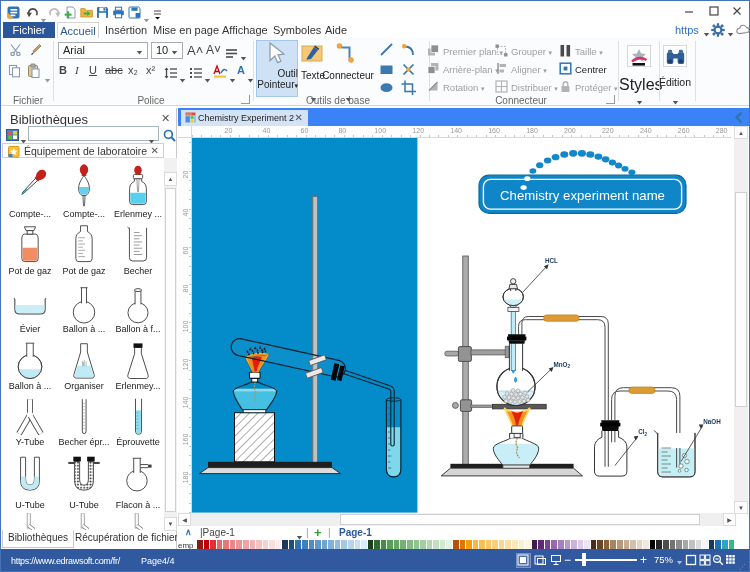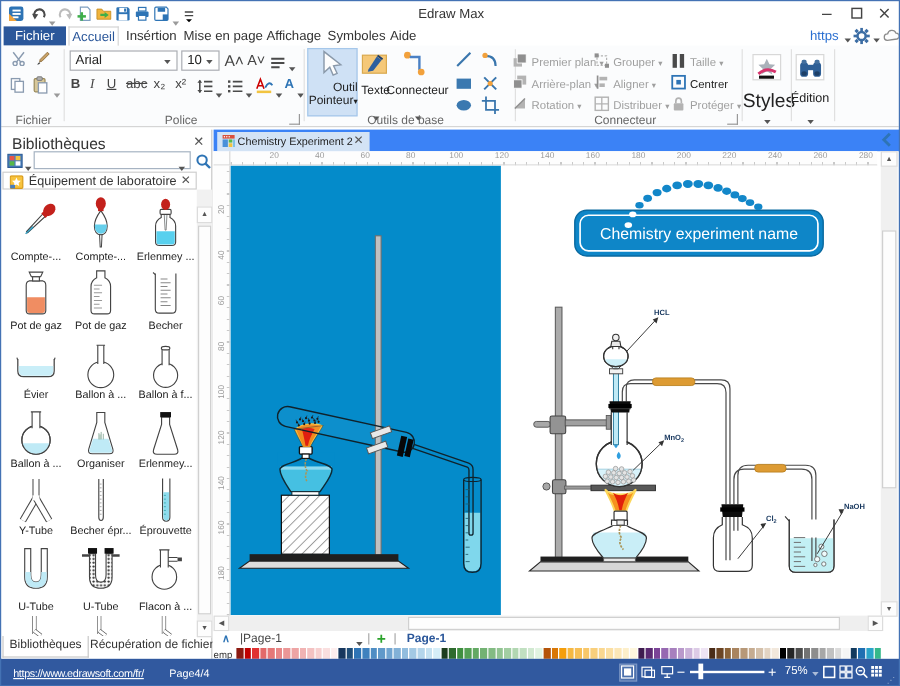--- a/index.html
+++ b/index.html
@@ -103,21 +103,20 @@
         <rect x="3.4" y="1.6" width="6.2" height="3.2" fill="#2e74b5"></rect>
         <rect x="7.6" y="7" width="4.4" height="4.8" fill="#2e74b5"></rect>
       </svg></div>
 <div class="qat" style="left:142px;top:8px"><svg width="7" height="5" viewBox="0 0 7 5">
         <polygon points="0.8,1 6.2,1 3.5,4.4" fill="#9a9a9a"></polygon>
       </svg></div>
 <div class="qat" style="left:152px;top:5px"><svg width="9" height="11" viewBox="0 0 9 11">
         <path d="M1,2 L8,2 M1,5 L8,5" stroke="#444" stroke-width="1.2"></path>
         <polygon points="2,8 7,8 4.5,10.6"></polygon>
       </svg></div>
-<div id="apptitle">Edraw Max</div>
 <div class="winbtn" style="left:681px"><svg width="14" height="14">
         <line x1="3" y1="8" x2="11" y2="8" stroke="#444" stroke-width="1.2"></line>
       </svg></div>
 <div class="winbtn" style="left:706px"><svg width="14" height="14">
         <rect x="3" y="3" width="8" height="8" fill="none" stroke="#444" stroke-width="1.2"></rect>
       </svg></div>
 <div class="winbtn" style="left:729px"><svg width="14" height="14">
         <path d="M3.5,3.5 L10.5,10.5 M10.5,3.5 L3.5,10.5" stroke="#444" stroke-width="1.2"></path>
       </svg></div>
 </div>
@@ -929,21 +928,21 @@
       <i style="background:#c1c1c1"></i>
       <i style="background:#dbdbdb"></i>
       <i style="background:#f5f5f5"></i>
       <i style="background:#123a5e"></i>
       <i style="background:#1f6fb2"></i>
       <i style="background:#2aa4c9"></i>
       <i style="background:#35b88a"></i>
     </span>
   </div>
 <div id="statusbar">
-<div class="abs" style="left:11px;top:7px;text-decoration:underline;letter-spacing:-0.3px;font-size:9px">https://www.edrawsoft.com/fr/</div>
+<div class="abs" style="left:11px;top:7px;letter-spacing:-0.3px;font-size:9px">https://www.edrawsoft.com/fr/</div>
 <div class="abs" style="left:141px;top:7px;font-size:9px">Page4/4</div>
 <div class="abs" style="left:516px;top:4px;width:15px;height:15px;background:#4c71ad;border:1px solid #7a95c4"><svg width="12" height="12" viewBox="0 0 12 12">
         <rect x="1" y="1" width="10" height="10" fill="none" stroke="#fff" stroke-width="1"></rect>
         <rect x="3" y="3" width="6" height="6" fill="#fff"></rect>
       </svg></div>
 <div class="abs" style="left:534px;top:5px"><svg width="12" height="12" viewBox="0 0 12 12">
         <rect x="1" y="2" width="8" height="8" fill="none" stroke="#fff" stroke-width="1"></rect>
         <rect x="3.5" y="4.5" width="8" height="6" fill="none" stroke="#fff" stroke-width="1"></rect>
       </svg></div>
 <div class="abs" style="left:550px;top:5px"><svg width="12" height="12" viewBox="0 0 12 12">

